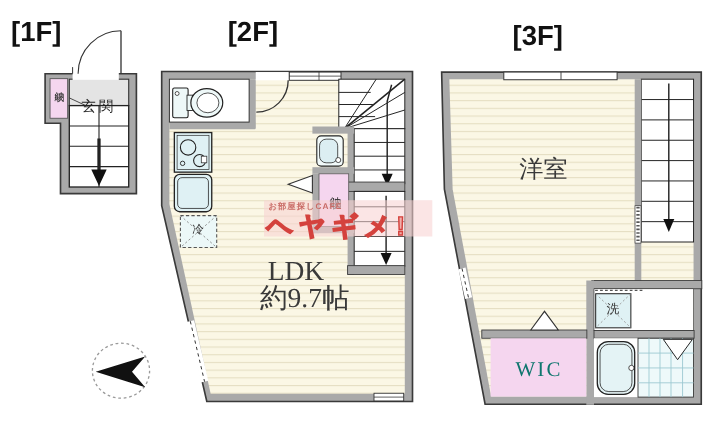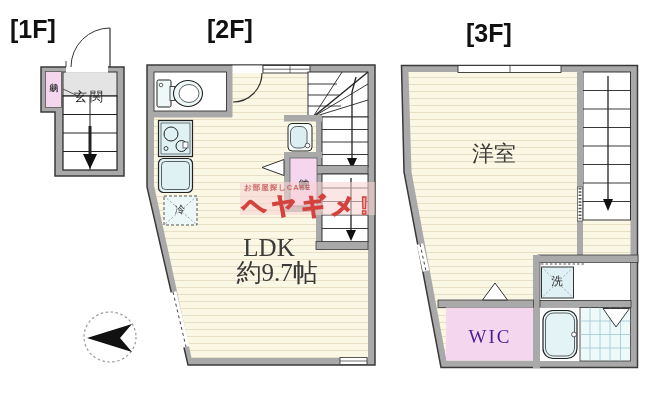--- a/index.html
+++ b/index.html
@@ -11,22 +11,22 @@
   .floor-label{font-family:"Liberation Sans",sans-serif;font-weight:700;font-size:25px;color:#111;}
   .serif{font-family:"Liberation Serif","DejaVu Serif",serif;}
   .vtext{writing-mode:vertical-rl;text-orientation:upright;}
   .room-big{font-size:25px;color:#3a3a3a;}
   .room-big3{font-size:22px;color:#3a3a3a;}
   #genkan-label{font-size:13px;letter-spacing:3px;color:#222;}
   #closet-1f-label{font-size:9px;letter-spacing:0px;color:#333;}
   #closet-2f-label{font-size:11px;color:#333;}
   #fridge-label{font-size:10.5px;color:#333;}
   #washer-label{font-size:11.5px;color:#333;}
-  #wic-label{font-size:19px;letter-spacing:2px;color:#4c1d95;}
-  #watermark{position:absolute;left:240px;top:182px;width:135px;height:33px;
+  #wic-label{font-size:19px;letter-spacing:2px;color:#0f766e;}
+  #watermark{position:absolute;left:240px;top:182px;width:153px;height:33px;
              background:rgba(248,210,210,0.58);}
   #watermark-small{position:absolute;left:4px;top:1px;font-size:7.5px;letter-spacing:1px;
                    color:#c96b66;font-weight:700;}
   #watermark-large{position:absolute;left:2px;top:8px;font-size:24px;font-weight:700;
                    letter-spacing:5px;color:#f0b0ac;-webkit-text-stroke:1.3px #d4423d;}
 </style>
 </head>
 <body>
 
 <div id="stage">

